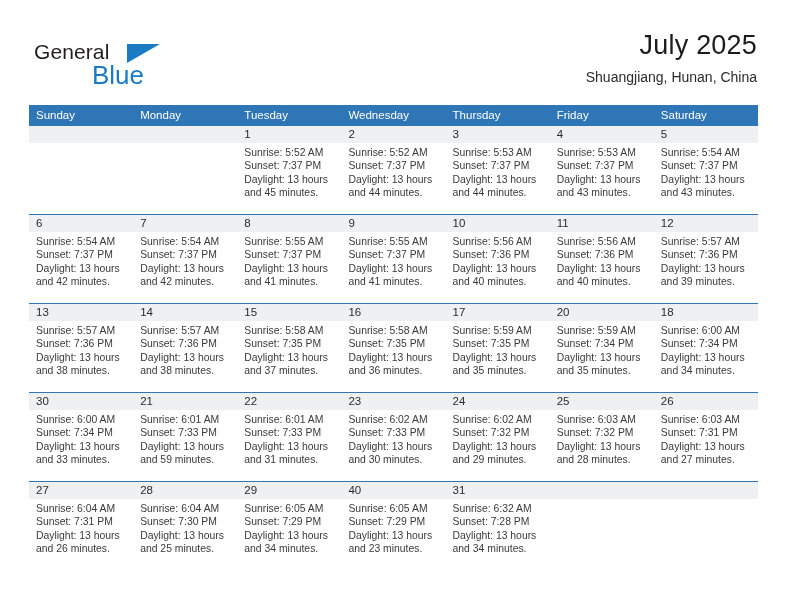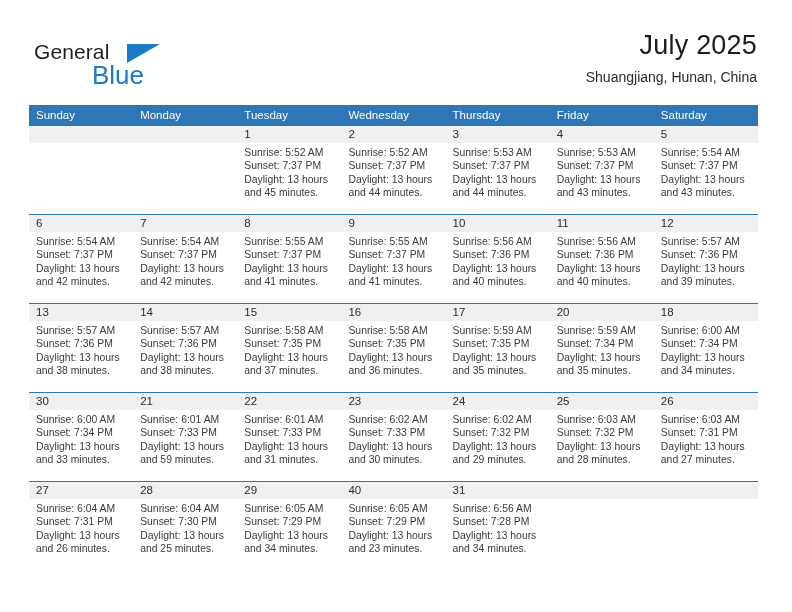--- a/index.html
+++ b/index.html
@@ -467,21 +467,21 @@
             <div class="day-info">
               <div>Sunrise: 6:05 AM</div>
               <div>Sunset: 7:29 PM</div>
               <div>Daylight: 13 hours</div>
               <div>and 23 minutes.</div>
             </div>
           </div>
           <div class="day">
             <div class="day-num-band">31</div>
             <div class="day-info">
-              <div>Sunrise: 6:56 AM</div>
+              <div>Sunrise: 6:32 AM</div>
               <div>Sunset: 7:28 PM</div>
               <div>Daylight: 13 hours</div>
               <div>and 34 minutes.</div>
             </div>
           </div>
           <div class="day empty">
             <div class="day-num-band"></div>
             <div class="day-info">
               <div></div>
               <div></div>

